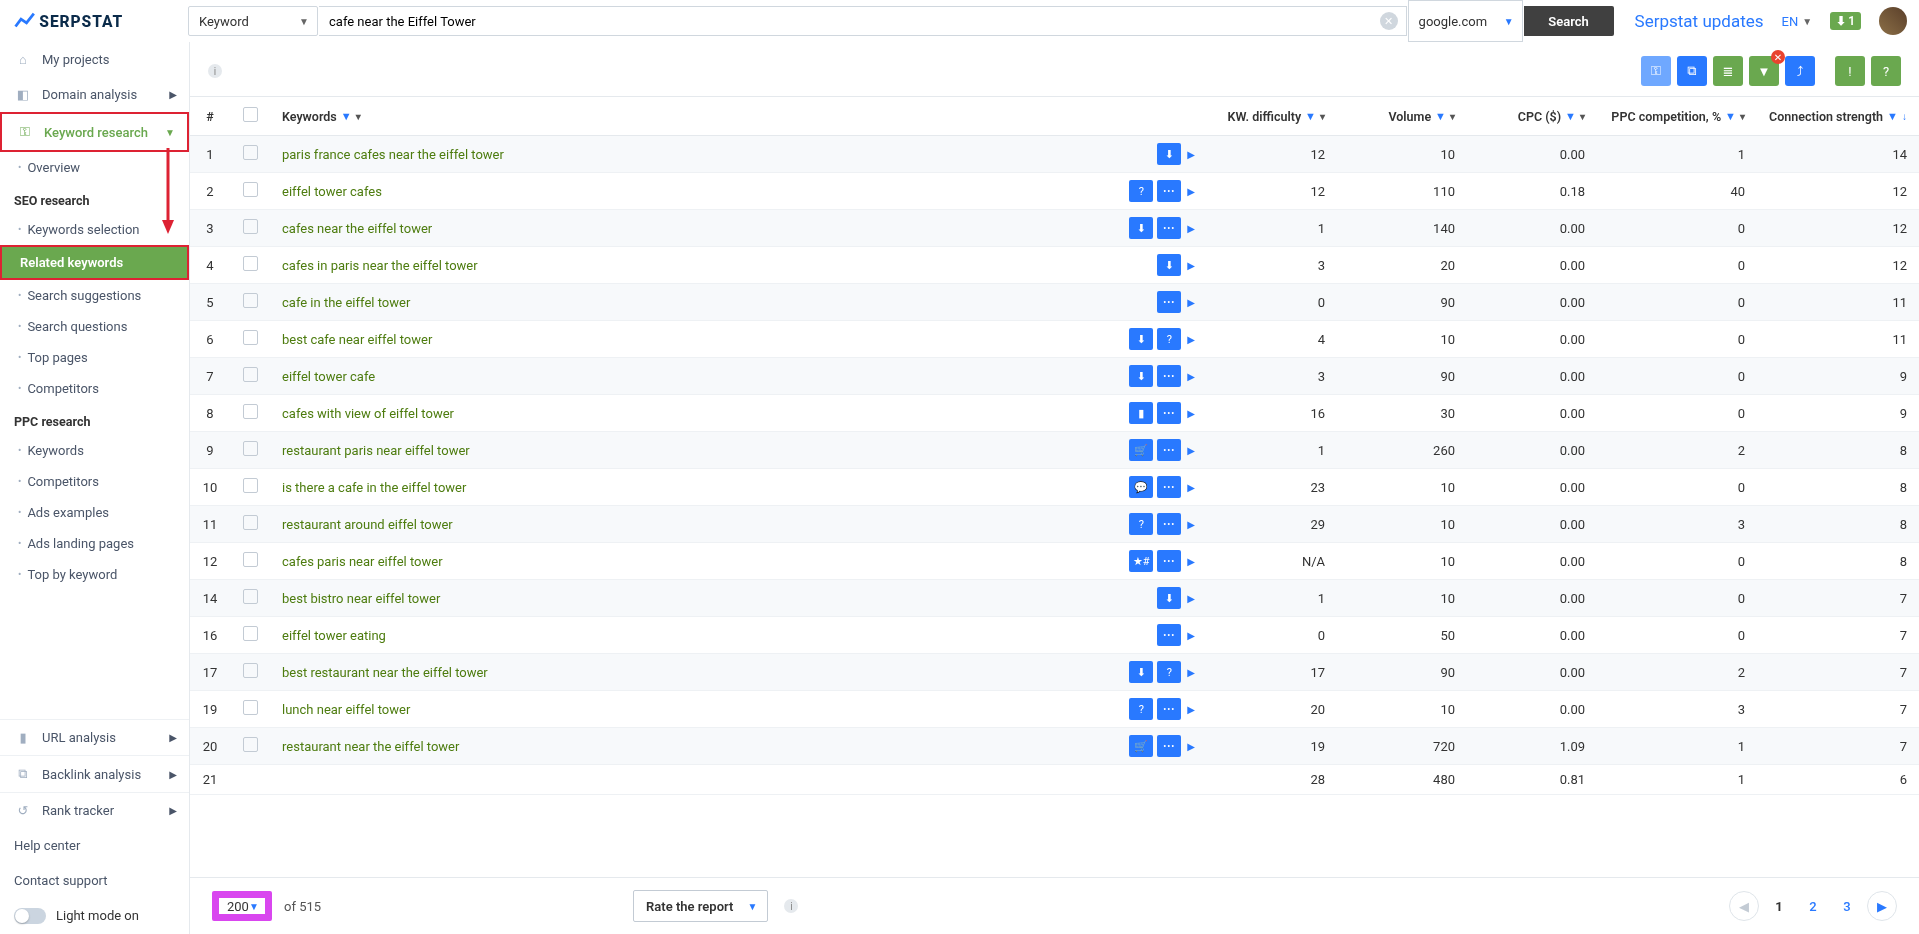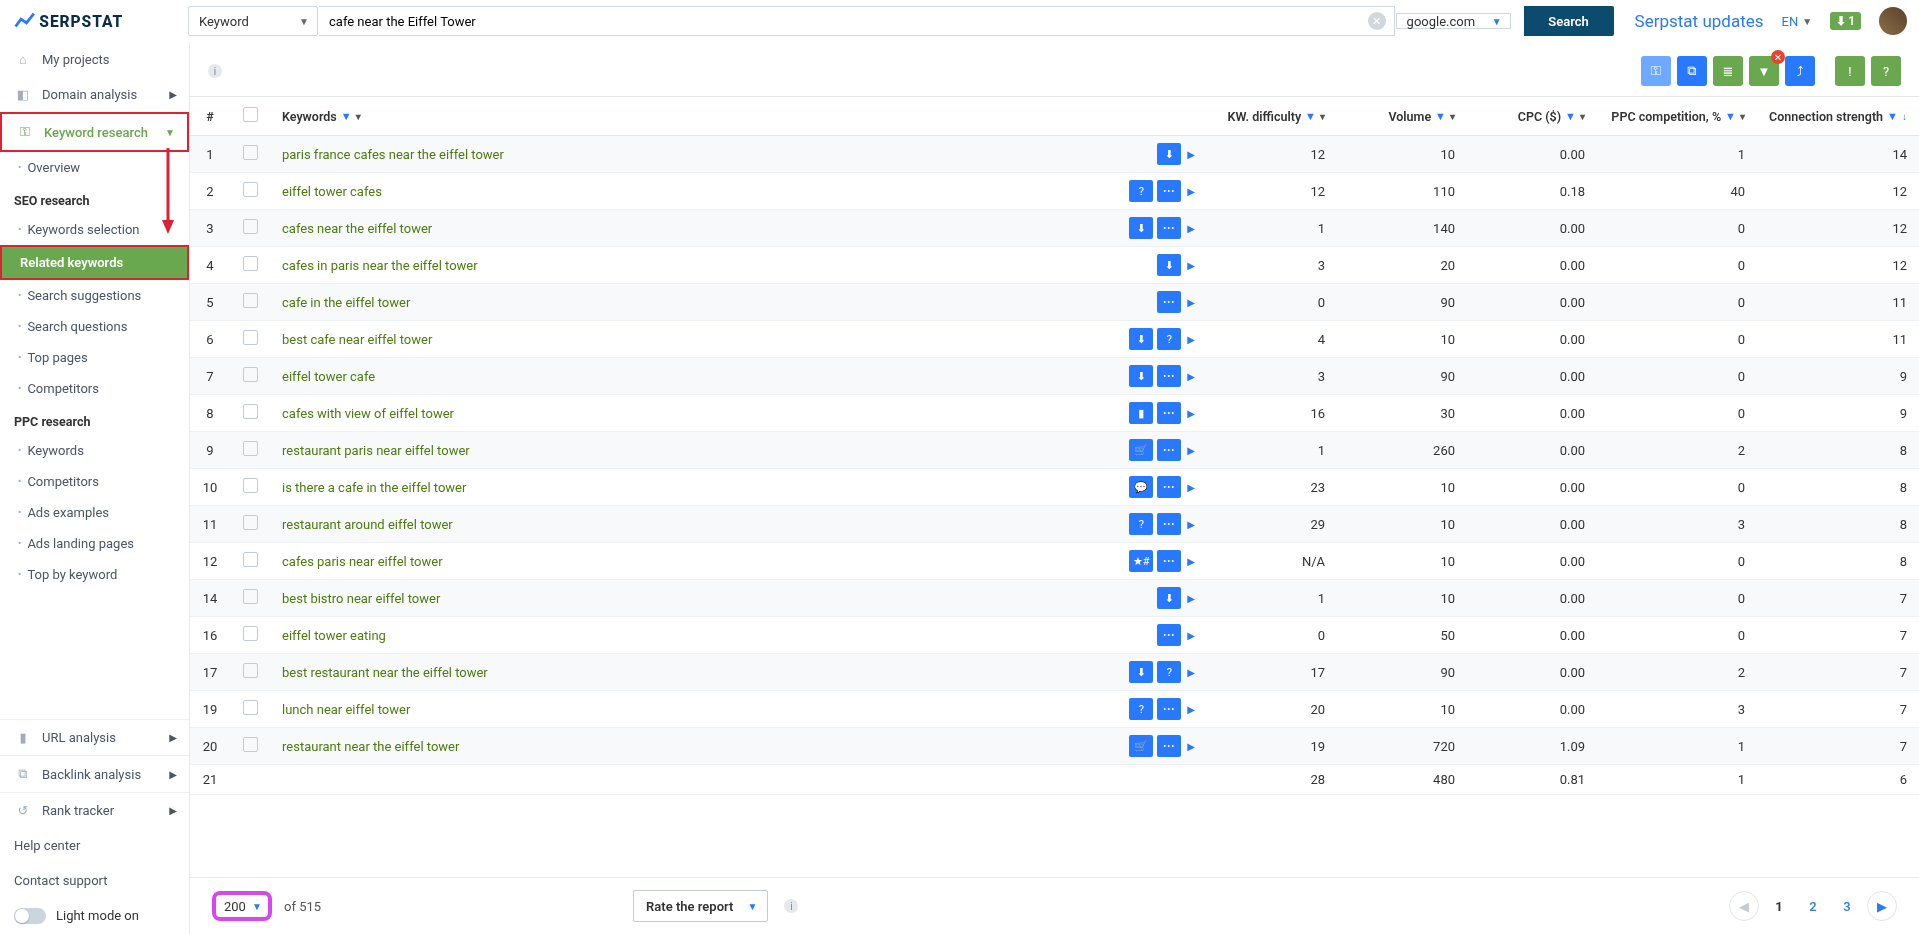--- a/index.html
+++ b/index.html
@@ -8,23 +8,23 @@
 
 
 .topbar { display: flex; align-items: center; height: 42px; padding: 0 12px; background: #fff; gap: 1px; }
 .logo { display: flex; align-items: center; gap: 4px; width: 175px; }
 .logo svg { width: 150px; height: 22px; }
 .search-type { position: relative; width: 130px; height: 30px; border: 1px solid #d0d7de; border-radius: 2px; display: flex; align-items: center; padding: 0 10px; background: #fff; cursor: pointer; }
 .search-type .caret { position: absolute; right: 8px; }
 .search-input-wrap { flex: 1; position: relative; height: 30px; border: 1px solid #d0d7de; border-left: none; display: flex; align-items: center; background: #fff; }
 .search-input { flex: 1; border: none; outline: none; padding: 0 10px; font-size: 13px; height: 100%; }
 .search-clear { width: 18px; height: 18px; border-radius: 50%; background: #d0d7de; display: flex; align-items: center; justify-content: center; margin-right: 8px; cursor: pointer; color: #fff; font-size: 11px; }
-.engine-select { width: 115px; height: 16px; border: 1px solid #d0d7de; display: flex; align-items: center; padding: 0 10px; position: relative; background: #fff; cursor: pointer; }
+.engine-select { width: 115px; height: 42px; border: 1px solid #d0d7de; display: flex; align-items: center; padding: 0 10px; position: relative; background: #fff; cursor: pointer; }
 .engine-select .caret { position: absolute; right: 8px; color: #2979ff; }
-.search-btn { width: 90px; height: 30px; background: #0c4a6e; color: #fff; border: none; font-weight: 600; font-size: 13px; cursor: pointer; border-radius: 0 2px 2px 0; margin-left: 12px; }
+.search-btn { width: 90px; height: 30px; background: #404040; color: #fff; border: none; font-weight: 600; font-size: 13px; cursor: pointer; border-radius: 0 2px 2px 0; }
 .top-right { display: flex; align-items: center; gap: 18px; margin-left: 20px; }
 .updates-link { color: #2979ff; font-size: 17px; cursor: pointer; }
 .lang-sel { color: #2979ff; font-size: 13px; cursor: pointer; display: flex; align-items: center; gap: 4px; }
 .download-badge { background: #6aa84f; color: #fff; padding: 2px 6px; border-radius: 3px; font-size: 12px; display: flex; align-items: center; gap: 2px; font-weight: 600; }
 .avatar { width: 28px; height: 28px; border-radius: 50%; background: linear-gradient(45deg,#8b6f47,#5a3f2a); }
 
 
 .body { display: flex; flex: 1; overflow: hidden; }
 
 
@@ -76,21 +76,21 @@
 .kw-cell { display: flex; align-items: center; }
 .kw-link { color: #4d7c0f; cursor: pointer; flex: 1; }
 .kw-badges { display: flex; gap: 4px; align-items: center; }
 .badge { width: 24px; height: 22px; background: #2979ff; border-radius: 2px; display: flex; align-items: center; justify-content: center; color: #fff; font-size: 11px; }
 .badge.dots::after { content: "•••"; letter-spacing: 1px; font-size: 9px; }
 .expand-caret { color: #2979ff; margin-left: 6px; cursor: pointer; font-size: 10px; }
 .chk { width: 15px; height: 15px; border: 1px solid #c3cbd4; border-radius: 2px; cursor: pointer; display: inline-block; }
 
 
 .table-footer { display: flex; align-items: center; padding: 12px 22px; border-top: 1px solid #e5e9ed; gap: 12px; background: #fff; }
-.page-size { width: 60px; height: 30px; border: 4px solid #d946ef; display: flex; align-items: center; padding: 0 8px; position: relative; cursor: pointer; border-radius: 8px; }
+.page-size { width: 60px; height: 30px; border: 7px solid #d946ef; display: flex; align-items: center; padding: 0 8px; position: relative; cursor: pointer; border-radius: 2px; }
 .page-size .caret { position: absolute; right: 6px; color: #2979ff; }
 .of-text { color: #555; }
 .rate-select { height: 32px; border: 1px solid #c3cbd4; display: flex; align-items: center; padding: 0 34px 0 12px; position: relative; cursor: pointer; font-weight: 600; border-radius: 2px; margin-left: 300px; }
 .rate-select .caret { position: absolute; right: 10px; color: #2979ff; }
 .rate-info { width: 14px; height: 14px; border-radius: 50%; background: #e5e9ed; color: #888; font-size: 10px; display: flex; align-items: center; justify-content: center; margin-left: 4px; }
 .pagination { margin-left: auto; display: flex; align-items: center; gap: 6px; }
 .page-btn { width: 30px; height: 30px; border: 1px solid #dfe5ea; border-radius: 50%; display: flex; align-items: center; justify-content: center; cursor: pointer; color: #2979ff; }
 .page-btn.disabled { color: #c3cbd4; cursor: default; }
 .page-num { width: 28px; text-align: center; cursor: pointer; color: #2979ff; font-weight: 500; }
 .page-num.active { color: #333; font-weight: 700; }

